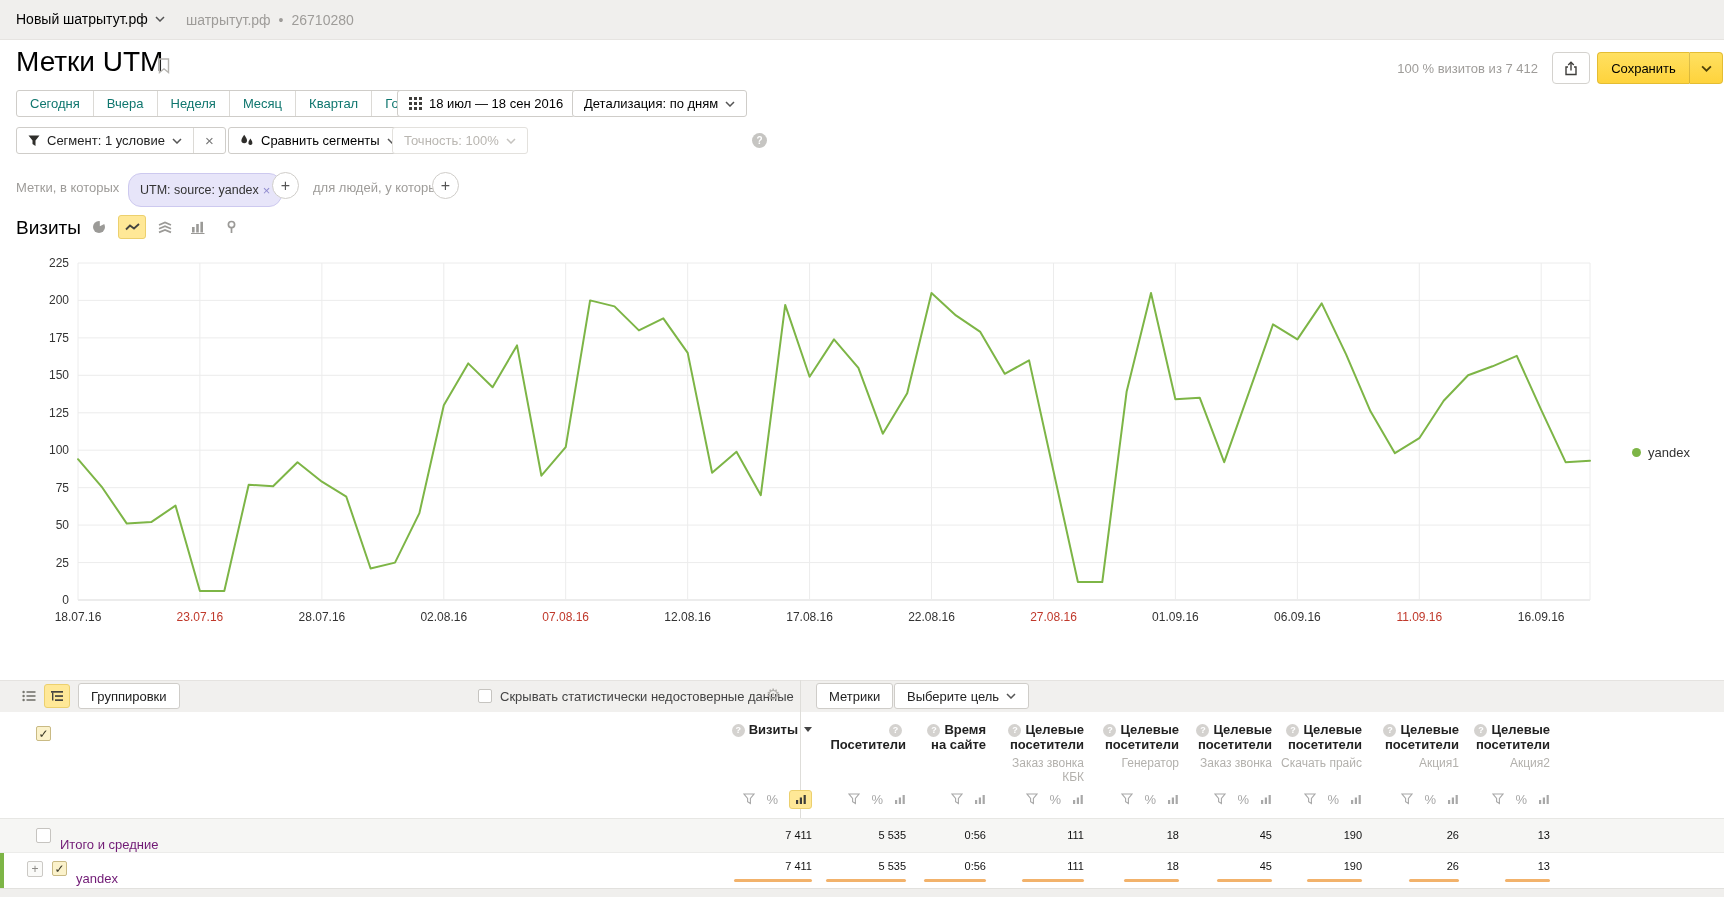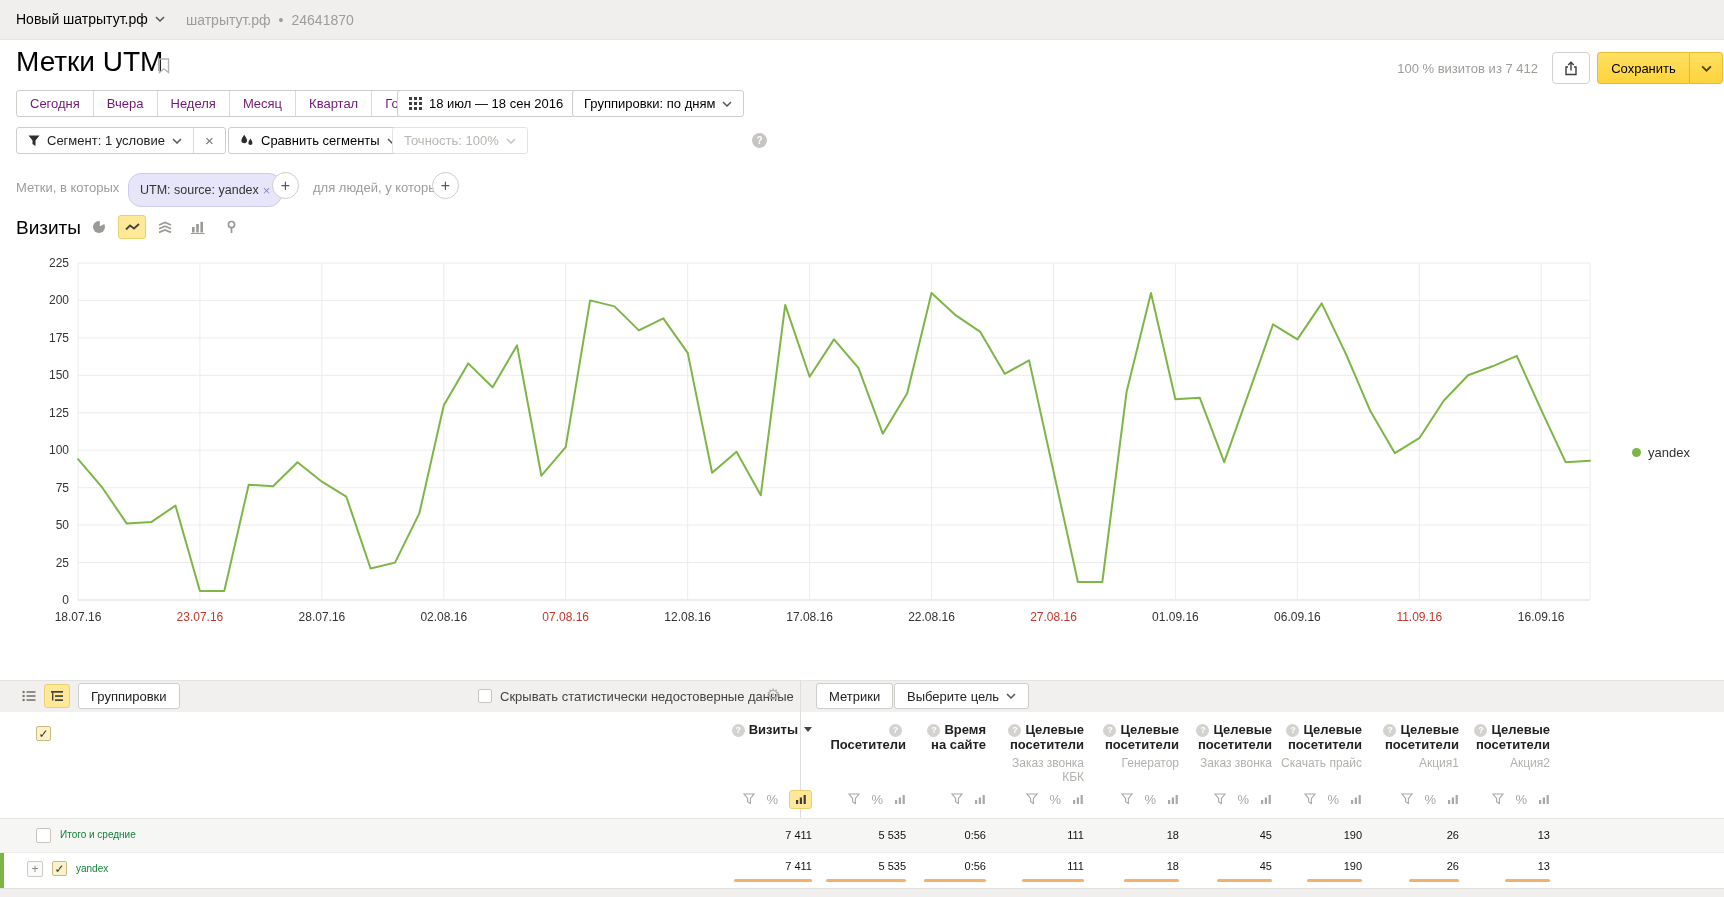--- a/index.html
+++ b/index.html
@@ -19,21 +19,21 @@
   .bookmark { position:absolute; left:158px; top:58px; }
   .visits-share { position:absolute; top:61px; right:186px; font-size:13px; color:#9e9c99; }
   .iconbtn { position:absolute; top:52px; height:32px; background:#fff; border:1px solid #d4d2ce; border-radius:4px; display:flex; align-items:center; justify-content:center; cursor:pointer; }
   .export-btn { left:1552px; width:38px; }
   .save-btn { position:absolute; left:1597px; top:52px; width:92px; height:32px; background:linear-gradient(#ffe061,#fed33c); border:1px solid #e4bd33; border-right:none; border-radius:4px 0 0 4px; font-size:13px; color:#000; display:flex; align-items:center; justify-content:center; cursor:pointer; }
   .save-caret { position:absolute; left:1689px; top:52px; width:34px; height:32px; background:linear-gradient(#ffe061,#fed33c); border:1px solid #e4bd33; border-left:1px solid rgba(0,0,0,.14); border-radius:0 4px 4px 0; display:flex; align-items:center; justify-content:center; cursor:pointer; }
 
   
   .btn { display:inline-flex; align-items:center; gap:7px; height:27px; padding:0 11px; background:#fff; border:1px solid #cfcdc9; border-radius:3px; font-size:13px; color:#000; cursor:pointer; white-space:nowrap; }
   .tabs-group { position:absolute; left:16px; top:90px; display:inline-flex; height:27px; background:#fff; border:1px solid #cfcdc9; border-radius:3px; overflow:hidden; }
-  .ptab { padding:5px 13px; font-size:13px; color:#701a75; border-left:1px solid #dcdad6; cursor:pointer; }
+  .ptab { padding:5px 13px; font-size:13px; color:#0f766e; border-left:1px solid #dcdad6; cursor:pointer; }
   .ptab:first-child { border-left:none; }
   .date-btn { position:absolute; left:397px; top:90px; }
   .detail-btn { position:absolute; left:572px; top:90px; }
 
   .segment-group { position:absolute; left:16px; top:127px; display:inline-flex; height:27px; background:#fff; border:1px solid #cfcdc9; border-radius:3px; }
   .seg-main { display:flex; align-items:center; gap:7px; padding:0 11px; font-size:13px; cursor:pointer; }
   .seg-x { width:32px; display:flex; align-items:center; justify-content:center; border-left:1px solid #dcdad6; color:#777; font-size:15px; cursor:pointer; }
   .compare-btn { position:absolute; left:228px; top:127px; }
   .accuracy-btn { position:absolute; left:392px; top:127px; color:#b9b6b1; border-color:#e3e1dd; }
   .attribution-btn { position:absolute; left:528px; top:127px; }
@@ -84,21 +84,21 @@
   .sort-caret { display:inline-block; margin-left:6px; border-left:4px solid transparent; border-right:4px solid transparent; border-top:5px solid #444; vertical-align:2px; }
 
   #col-filters { position:absolute; left:730px; top:786px; display:flex; }
   .col-f { display:flex; justify-content:flex-end; align-items:center; gap:11px; padding-right:6px; height:26px; }
   .ficon { display:inline-flex; align-items:center; justify-content:center; cursor:pointer; color:#a8a8a8; font-size:13px; }
   .ficon.sel { background:#ffe897; border:1px solid #ecd06e; border-radius:3px; width:23px; height:19px; }
 
   .trow { position:absolute; left:0; width:1724px; }
   .totals-row { top:818px; height:34px; background:#f6f6f4; border-top:1px solid #e7e7e4; }
   .yandex-row { top:852px; height:36px; background:#fff; border-top:1px solid #ececea; }
-  .row-label { position:absolute; font-size:10px; color:#15803d; }
+  .row-label { position:absolute; font-size:13px; color:#701a75;margin-top:8px; }
   .row-values { position:absolute; left:730px; top:0; display:flex; height:100%; }
   .cell { position:relative; text-align:right; padding-right:6px; font-size:11px; color:#111; }
   .totals-row .cell { line-height:33px; }
   .yandex-row .cell { padding-top:7px; }
   .obar { position:absolute; right:6px; bottom:6px; height:3px; background:#f2b26b; border-radius:2px; }
   .stripe { position:absolute; left:0; top:0; width:4px; height:100%; }
   .expander { position:absolute; left:27px; top:861px; width:16px; height:16px; border:1px solid #cbc9c5; border-radius:2px; background:#fafaf8; color:#8b8985; font-size:12px; line-height:14px; text-align:center; cursor:pointer; }
   .footer-strip { position:absolute; left:0; top:888px; width:1724px; height:9px; background:#f0efed; border-top:1px solid #e2e1de; }
 </style>
 </head>
@@ -109,21 +109,21 @@
   <div class="topbar">
     <div class="counter-switcher">
       <span>Новый шатрытут.рф</span>
       <svg class="caret-svg" width="10" height="6" viewBox="0 0 10 6">
           <path d="M1 1 L5 5 L9 1" fill="none" stroke="#555" stroke-width="1.5"></path>
         </svg>
     </div>
     <div class="topbar-secondary">
       <span>шатрытут.рф</span>
       <span>•</span>
-      <span>24641870</span>
+      <span>26710280</span>
     </div>
   </div>
 
   <h1 class="page-title">Метки UTM</h1>
   <span class="bookmark">
     <svg width="12" height="16" viewBox="0 0 12 16">
         <path d="M1.5 1 H10.5 V14.5 L6 10.8 L1.5 14.5 Z" fill="none" stroke="#b5b3af" stroke-width="1.4"></path>
       </svg>
   </span>
   <div class="visits-share">100 % визитов из 7 412</div>
@@ -161,21 +161,21 @@
           <rect x="5" y="5" width="3" height="3"></rect>
           <rect x="10" y="5" width="3" height="3"></rect>
         <rect x="0" y="10" width="3" height="3"></rect>
           <rect x="5" y="10" width="3" height="3"></rect>
           <rect x="10" y="10" width="3" height="3"></rect>
       </g>
     </svg>
     <span>18 июл — 18 сен 2016</span>
   </div>
   <div class="btn detail-btn">
-    <span>Группировки: по дням</span>
+    <span>Детализация: по дням</span>
     <svg class="caret-svg" width="10" height="6" viewBox="0 0 10 6">
         <path d="M1 1 L5 5 L9 1" fill="none" stroke="#555" stroke-width="1.5"></path>
       </svg>
   </div>
 
   <div class="segment-group">
     <div class="seg-main">
       <svg width="12" height="12" viewBox="0 0 12 12">
           <path d="M0.5 0.5 H11.5 L7.5 5.5 V11 L4.5 9 V5.5 Z" fill="#2f2e2b"></path>
         </svg>

